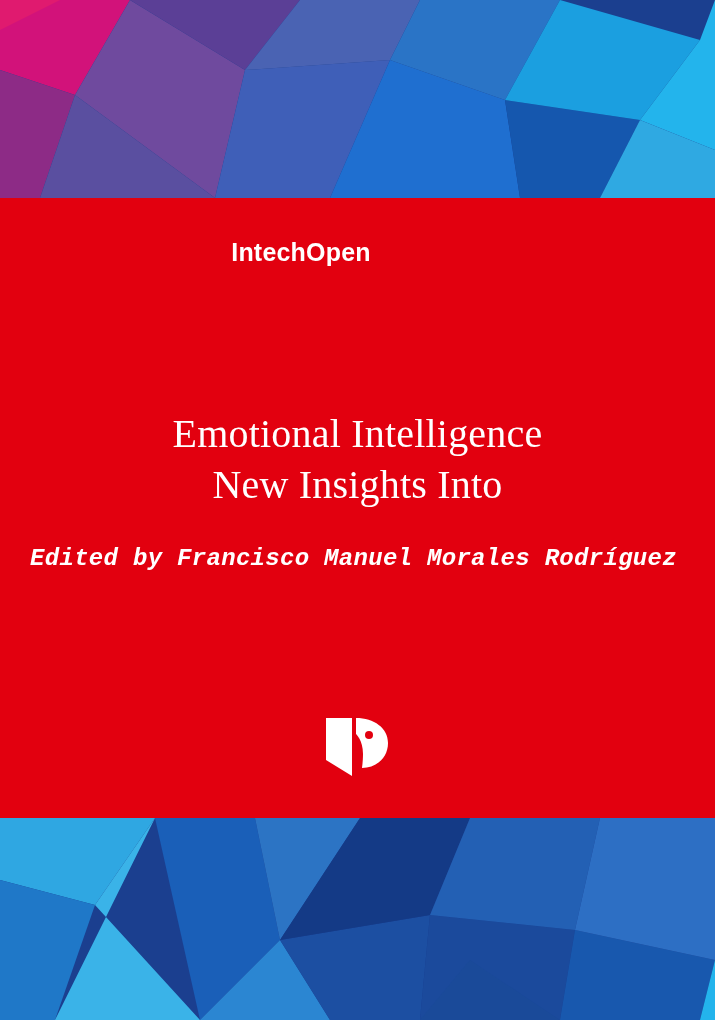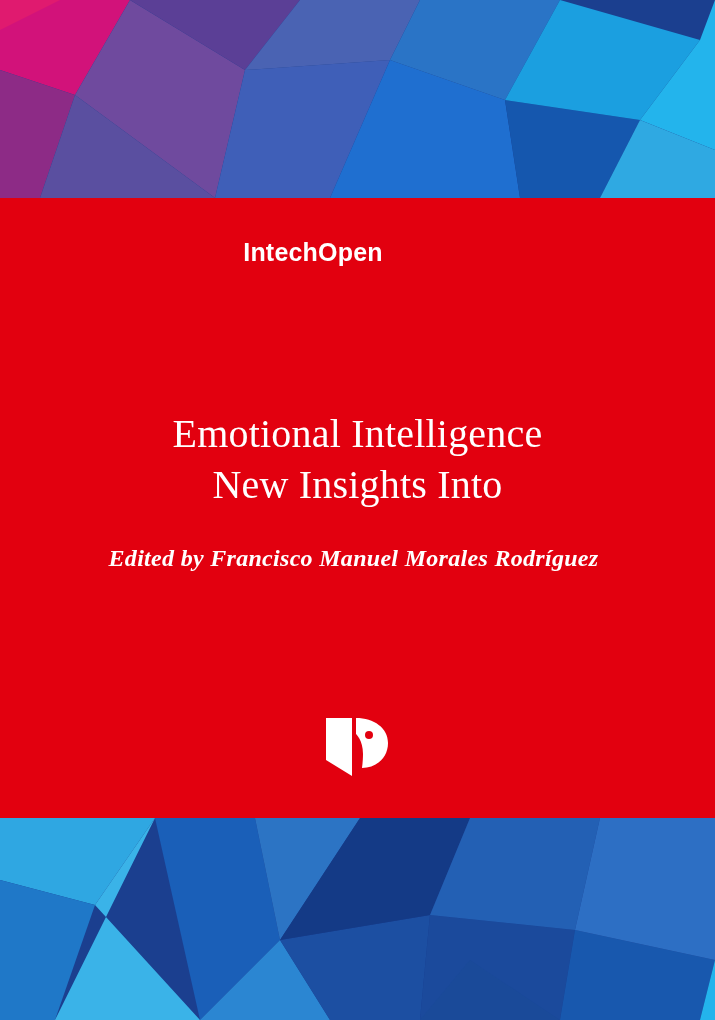--- a/index.html
+++ b/index.html
@@ -29,21 +29,21 @@
     left: 0;
     top: 198px;
     width: 715px;
     height: 620px;
     background: #e2000f;
   }
 
   
   #publisher {
     position: absolute;
-    left: 12px;
+    left: 0;
     top: 238px;
     width: 602px;
     text-align: center;
     color: #ffffff;
     font-family: "Liberation Sans", sans-serif;
     font-weight: bold;
     font-size: 25px;
     letter-spacing: 0.2px;
   }
 
@@ -64,21 +64,21 @@
   #title .line { display: block; }
 
   
   #editor {
     position: absolute;
     left: 0;
     top: 545px;
     width: 707px;
     text-align: center;
     color: #ffffff;
-    font-family: Liberation Serif, serif;
+    font-family: Liberation Mono, monospace;
     font-style: italic;
     font-weight: bold;
     font-size: 24px;
     letter-spacing: 0.3px;
   }
 
   
   #logo {
     position: absolute;
     left: 322px;

